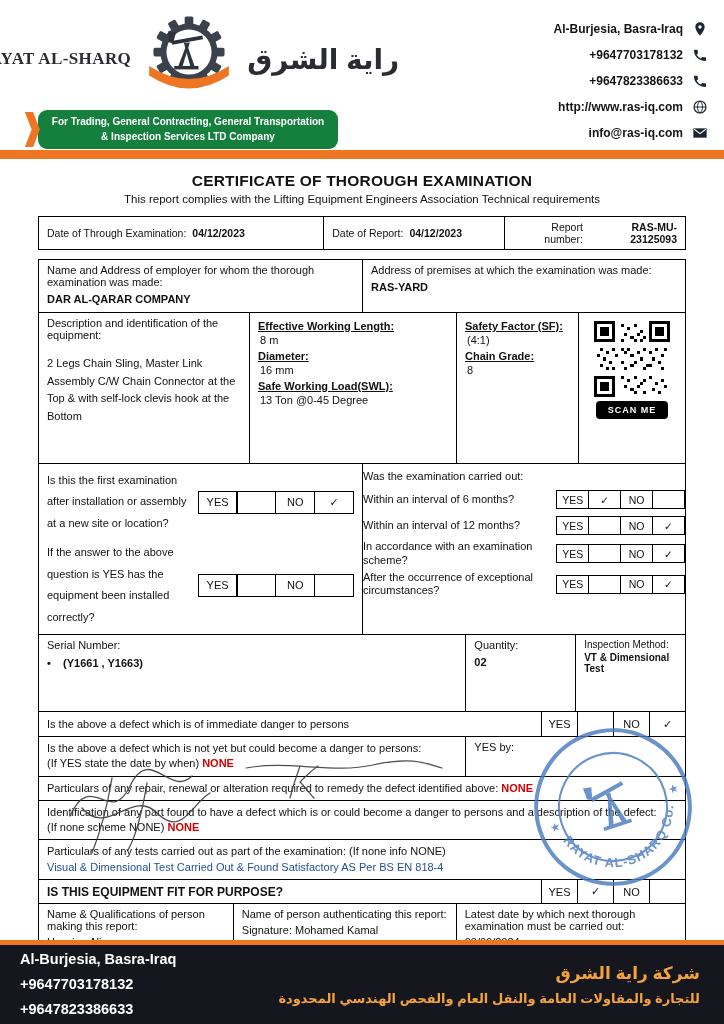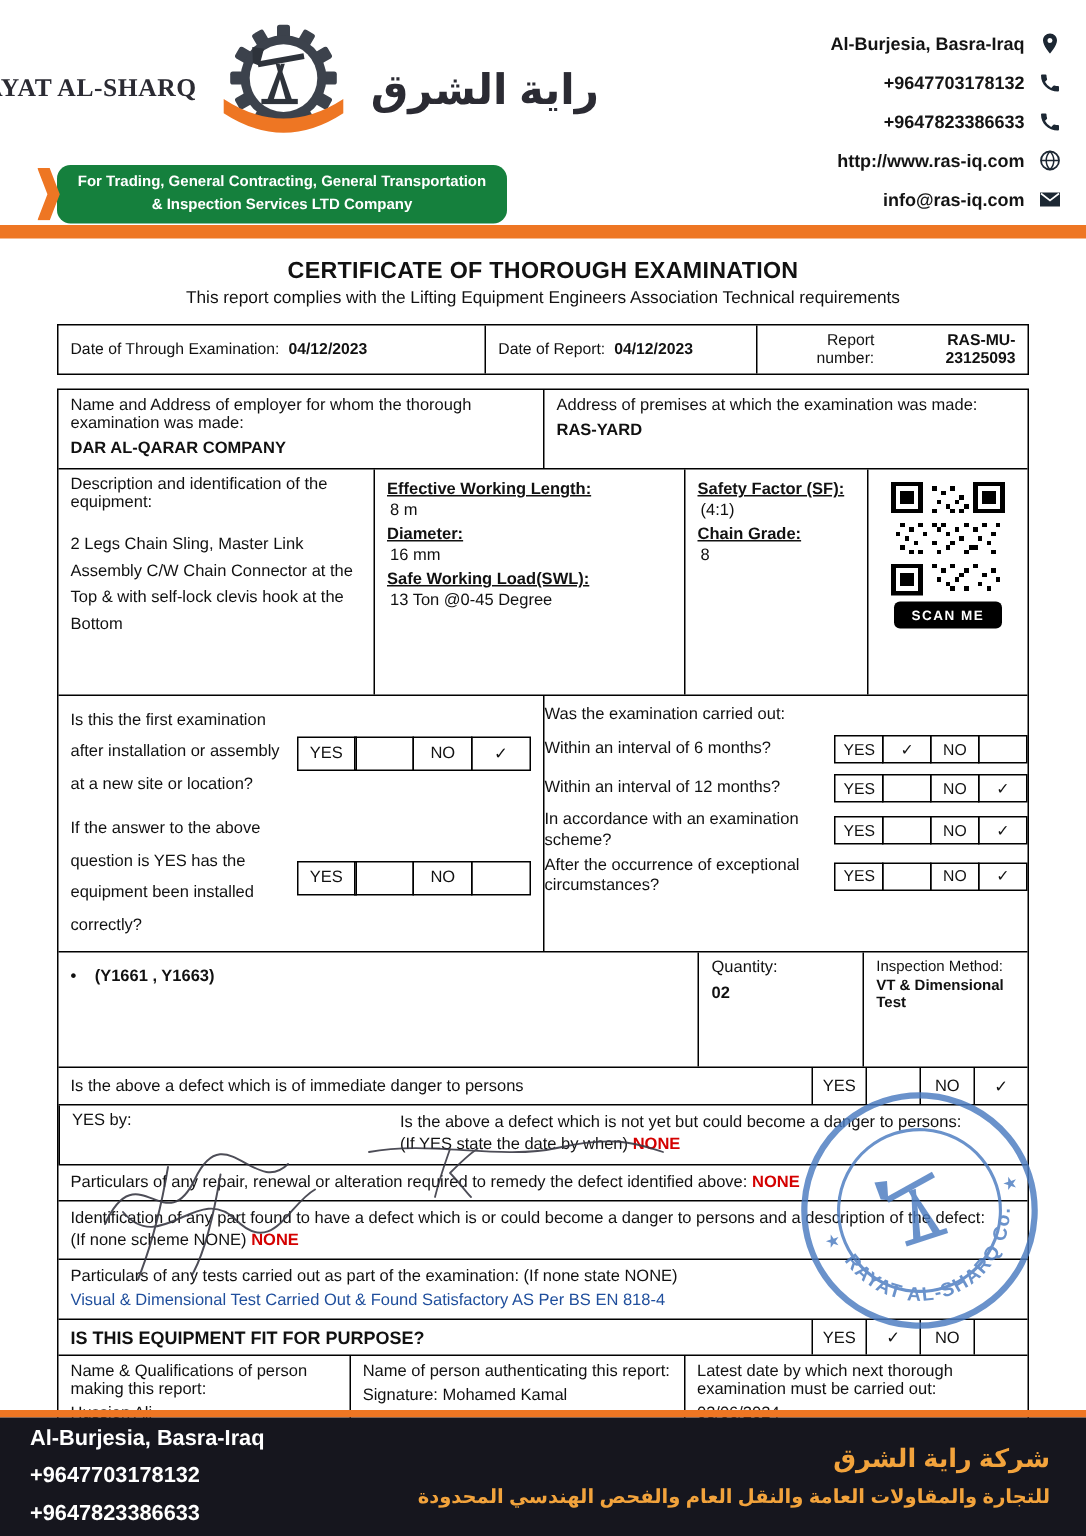--- a/index.html
+++ b/index.html
@@ -397,20 +397,21 @@
               <span class="scellB"></span>
               <span class="scellB">NO</span>
               <span class="scellB">✓</span>
             </div>
           </div>
         </div>
       </div>
 
       <div class="trow">
         <div class="cell ser-left">
+          <div>Serial Number:</div>
           <div class="ser-val">
             <span>•</span>&nbsp;&nbsp;&nbsp;
             <span>(Y1661 , Y1663)</span>
           </div>
         </div>
         <div class="cell ser-qty vline">
           <div>Quantity:</div>
           <div class="val-b">02</div>
         </div>
         <div class="cell ser-insp vline">
@@ -421,28 +422,28 @@
 
       <div class="trow flag-row imm-row">
         <div class="cell flag-text">Is the above a defect which is of immediate danger to persons</div>
         <span class="scellC">YES</span>
         <span class="scellC"></span>
         <span class="scellC">NO</span>
         <span class="scellC">✓</span>
       </div>
 
       <div class="trow">
-        <div class="cell yb-right vline">YES by:</div>
         <div class="cell yb-left">
           <div>Is the above a defect which is not yet but could become a danger to persons:</div>
           <div>
             <span>(If YES state the date by when)</span>
             <span class="red b">NONE</span>
           </div>
         </div>
+        <div class="cell yb-right vline">YES by:</div>
       </div>
 
       <div class="trow">
         <div class="cell oneline" style="flex:1">
           <span>Particulars of any repair, renewal or alteration required to remedy the defect identified above:</span>
           <span class="red b">NONE</span>
         </div>
       </div>
 
       <div class="trow">
@@ -450,21 +451,21 @@
           <div>Identification of any part found to have a defect which is or could become a danger to persons and a description of the defect:</div>
           <div>
             <span>(If none scheme NONE)</span>
             <span class="red b">NONE</span>
           </div>
         </div>
       </div>
 
       <div class="trow">
         <div class="cell twoline" style="flex:1">
-          <div>Particulars of any tests carried out as part of the examination: (If none state NONE)</div>
+          <div>Particulars of any tests carried out as part of the examination: (If none info NONE)</div>
           <div class="blue">Visual &amp; Dimensional Test Carried Out &amp; Found Satisfactory AS Per  BS EN 818-4</div>
         </div>
       </div>
 
       <div class="trow flag-row fit-row">
         <div class="cell flag-text">IS THIS EQUIPMENT FIT FOR PURPOSE?</div>
         <span class="scellC">YES</span>
         <span class="scellC">✓</span>
         <span class="scellC">NO</span>
         <span class="scellC"></span>

